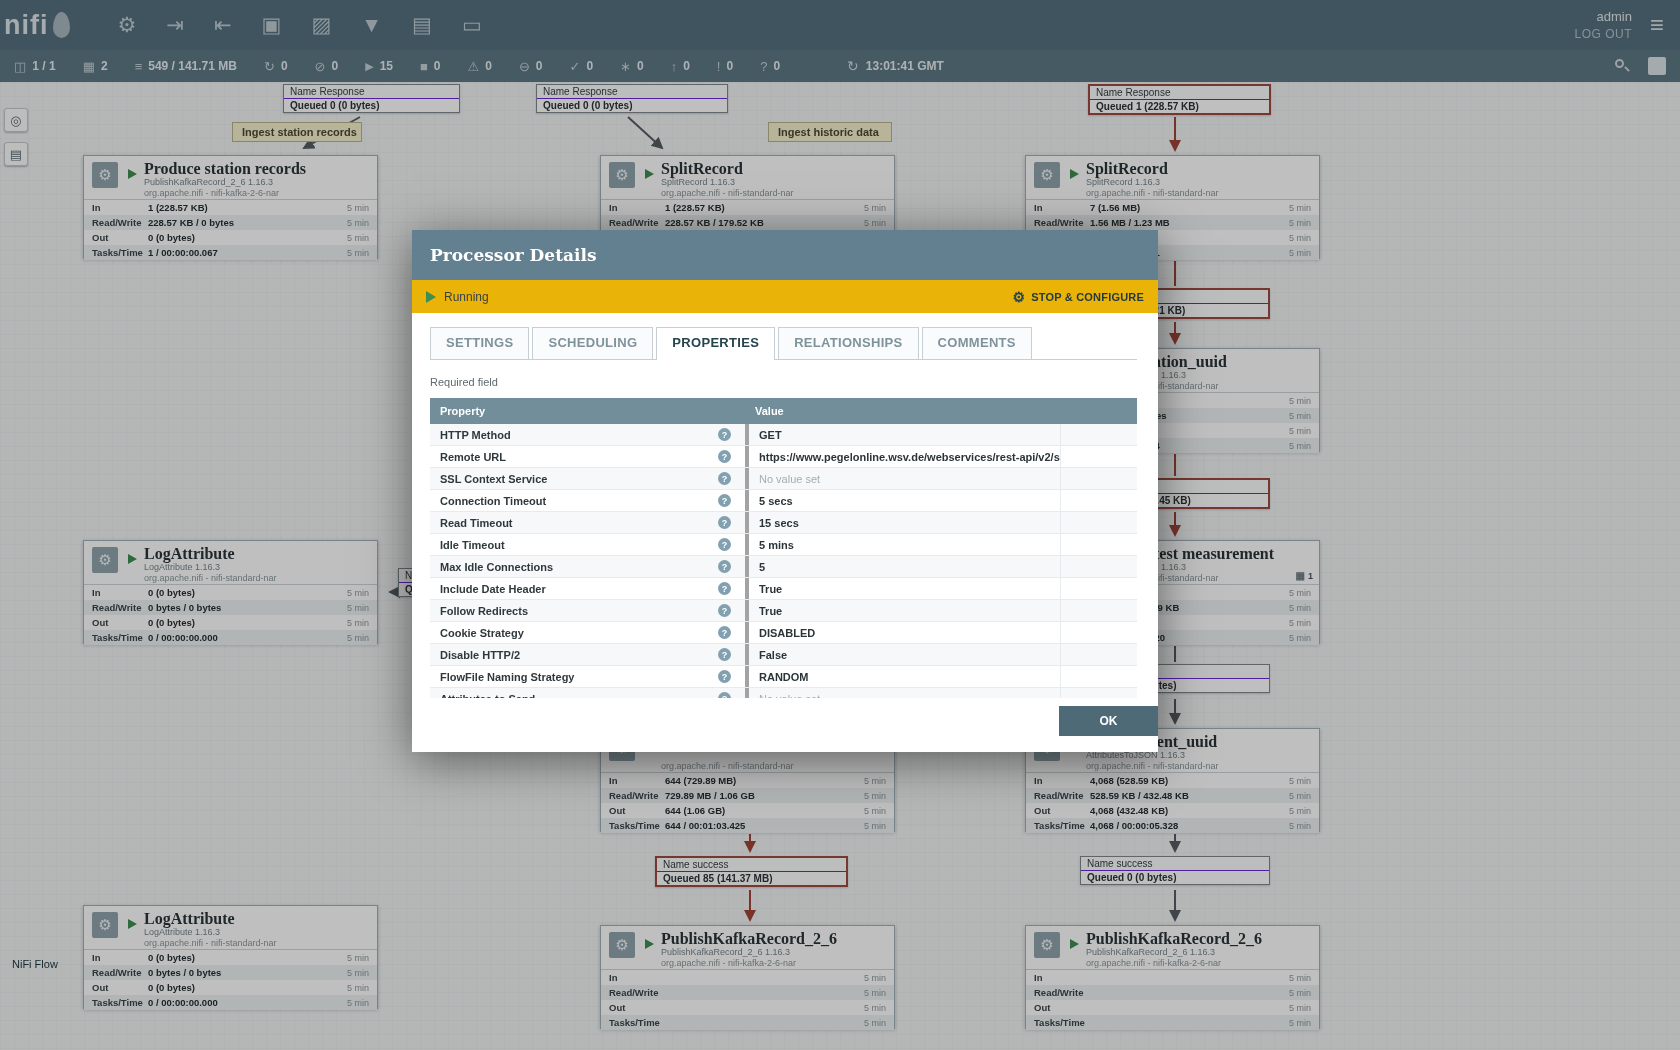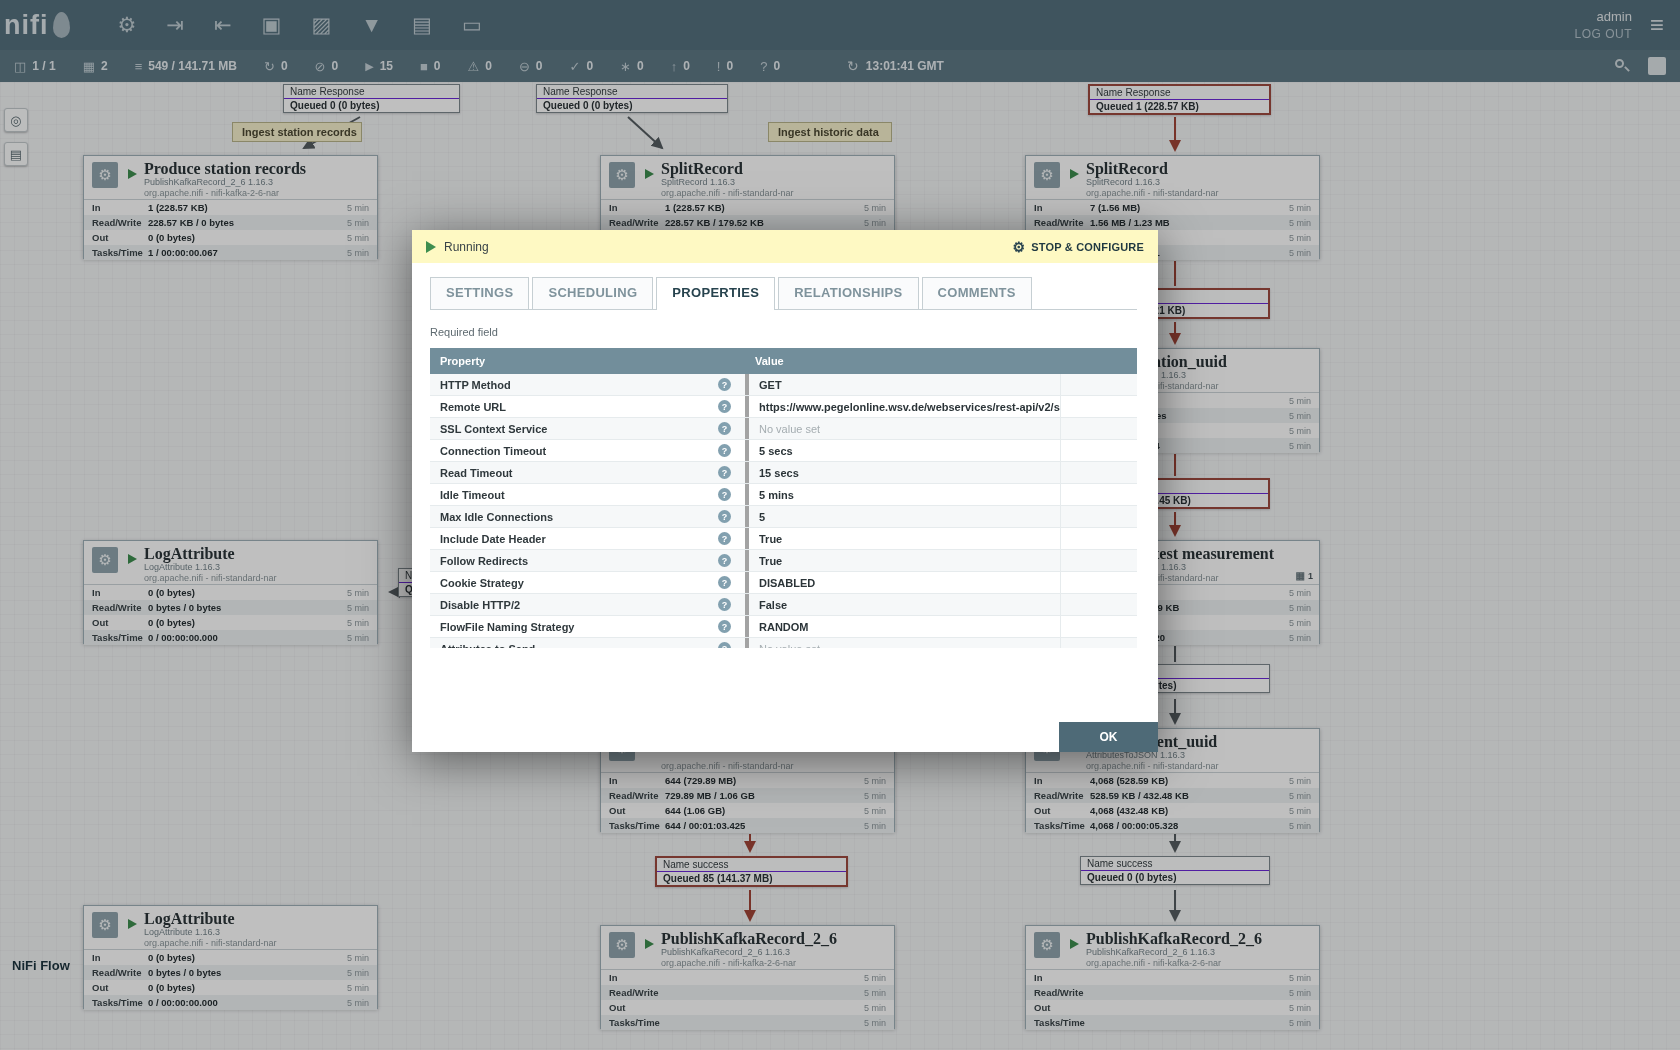--- a/index.html
+++ b/index.html
@@ -60,28 +60,28 @@
   .thread-badge{position:absolute;top:29px;right:6px;display:flex;align-items:center;gap:3px;font-size:9px;font-weight:700;color:#49555b}
   .thread-badge .tb-grid{font-size:10px;color:#6b7a81}
   
   .conn{position:absolute;background:#fff;border:1px solid #7e898e;box-shadow:0 1px 2px rgba(0,0,0,.18);z-index:4;font-size:10px;overflow:hidden;cursor:pointer}
   .conn.red{border:2px solid #9e4a3f}
   .conn-name{padding:1px 6px;background:#fbfcfc;border-bottom:1px solid #6d28d9;color:#343d41;white-space:nowrap}
   .conn-q{padding:1px 6px;background:#fff;font-weight:700;color:#2b3337;white-space:nowrap}
   
   .flow-label{position:absolute;background:#f6f0cd;border:1px solid #b9b48b;padding:3px 9px;font-size:11px;font-weight:700;color:#4c4933;z-index:2;cursor:pointer;white-space:nowrap}
   
-  .breadcrumb{position:absolute;left:12px;top:958px;font-size:13px;font-weight:700;color:#1d353f;z-index:6}
+  .breadcrumb{position:absolute;left:12px;top:958px;font-size:11px;font-weight:400;color:#1d353f;z-index:6}
   
   .dim{position:absolute;left:0;top:0;right:0;bottom:0;background:rgba(0,0,0,.25);z-index:100}
   
   .modal{position:absolute;left:412px;top:230px;width:746px;height:522px;background:#fff;z-index:200;box-shadow:0 8px 45px rgba(0,0,0,.5)}
   .modal-header{height:50px;background:#62808f;color:#fff;display:flex;align-items:center;padding-left:18px;
     font-family:"DejaVu Serif",serif;font-size:17px;font-weight:700}
-  .modal-statusrow{height:33px;background:#fef9c3;display:flex;align-items:center;padding:0 14px}
+  .modal-statusrow{height:33px;background:#eab308;display:flex;align-items:center;padding:0 14px}
   .ms-tri{width:0;height:0;border-left:10px solid #3e8e4f;border-top:6px solid transparent;border-bottom:6px solid transparent;margin-right:8px}
   .ms-text{font-size:12px;color:#394348}
   .stop-config{margin-left:auto;display:flex;align-items:center;gap:6px;font-size:11px;font-weight:700;color:#1f3841;cursor:pointer;letter-spacing:.2px}
   .sc-gear{font-size:14px;color:#2a4550}
   .modal-body{padding:14px 21px 0 18px}
   .tabs{display:flex;border-bottom:1px solid #c6cfd3;margin-top:0}
   .tab{height:32px;line-height:30px;padding:0 15px;font-size:13px;font-weight:700;letter-spacing:.3px;color:#7f939c;
     border:1px solid #c6cfd3;border-bottom:none;background:#fafbfc;margin-right:3px;cursor:pointer}
   .tab.active{background:#fff;color:#27434e;position:relative;margin-bottom:-1px;height:33px}
   .required-note{margin-top:16px;font-size:11px;color:#5e6a70}
@@ -90,21 +90,21 @@
   .pt-header .pt-h{padding-left:10px}
   .pt-header .pt-h.val{grid-column:2/4}
   .prow{display:grid;grid-template-columns:315px 315px 1fr;height:22px;align-items:stretch;border-bottom:1px solid #e6ebed;font-size:11px;background:#fff}
   .prow:nth-child(even){background:#f6f8f9}
   .p-name{display:flex;align-items:center;font-weight:700;color:#2f383c;padding-left:10px}
   .help{margin-left:auto;margin-right:14px;width:13px;height:13px;flex:none;border-radius:50%;background:#82a0af;color:#fff;
     font-size:9px;font-weight:700;display:flex;align-items:center;justify-content:center;cursor:pointer}
   .p-val{display:flex;align-items:center;padding-left:10px;font-weight:700;color:#2b3438;border-left:4px solid #a3a3a3;white-space:nowrap;overflow:hidden}
   .p-val.muted{color:#a5adb1;font-weight:400}
   .p-extra{border-left:1px solid #e6ebed}
-  .ok-btn{position:absolute;right:0;bottom:0;width:99px;height:30px;background:#4e6a77;color:#fff;font-size:12px;font-weight:700;
+  .ok-btn{position:absolute;right:0;bottom:16px;width:99px;height:30px;background:#4e6a77;color:#fff;font-size:12px;font-weight:700;
     display:flex;align-items:center;justify-content:center;cursor:pointer}
 </style>
 </head>
 <body>
 
 <div class="canvas"></div>
 
 <svg class="wires" width="1680" height="1050">
   <defs>
     <marker id="mg" markerWidth="8" markerHeight="8" refX="5" refY="3" orient="auto">
@@ -642,20 +642,21 @@
   </div>
 <div class="palette-btn" style="left:4px;top:142px">
     <span>▤</span>
   </div>
 
 <div class="breadcrumb">NiFi Flow</div>
 
 <div class="dim"></div>
 
 <div class="modal">
+  <div class="modal-header">Processor Details</div>
   <div class="modal-statusrow">
     <span class="ms-tri"></span>
     <span class="ms-text">Running</span>
     <span class="stop-config">
       <span class="sc-gear">⚙</span>
       <span>STOP &amp; CONFIGURE</span>
     </span>
   </div>
   <div class="modal-body">
     <div class="tabs">

